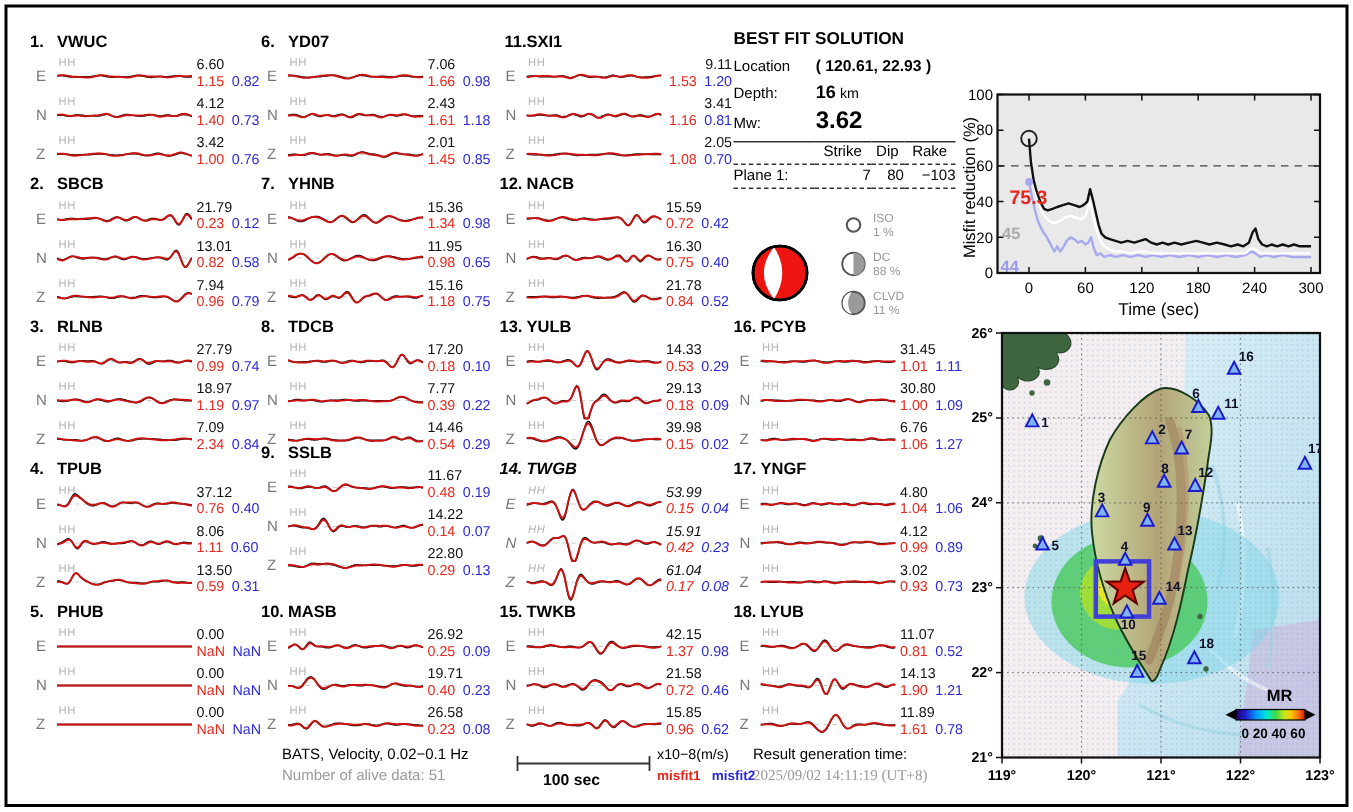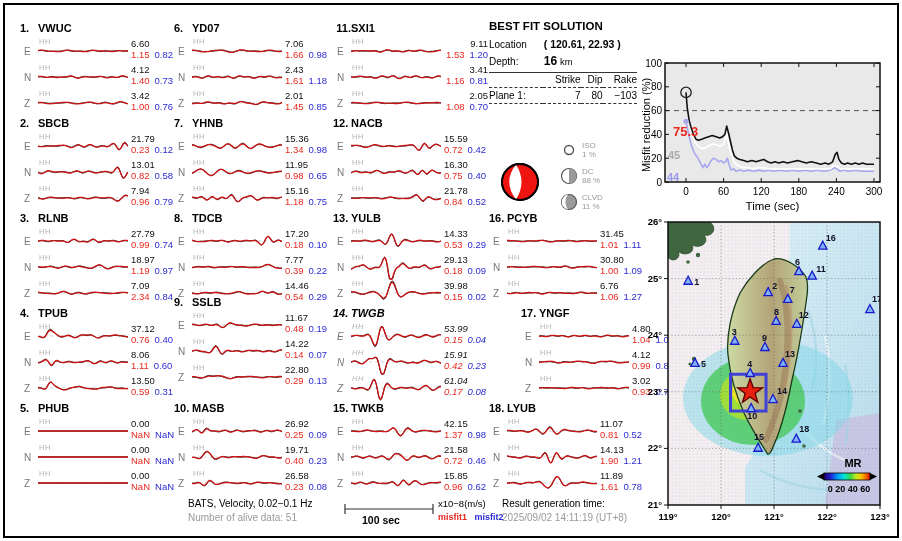--- a/index.html
+++ b/index.html
@@ -19,21 +19,21 @@
   .m2{color:#2b2bd6;margin-left:5px;}
   .sol{position:absolute;left:489px;top:20px;width:150px;font-size:10px;color:#000;}
   .sol-title{font-weight:bold;font-size:11.5px;margin-bottom:6px;}
   .sol-row{margin-bottom:4px;white-space:nowrap;}
   .sol-lab{display:inline-block;width:52px;}
   .sol-loc{font-weight:bold;font-size:10.5px;}
   .sol-depth{font-weight:bold;font-size:12px;}
   .sol-unit{font-size:9.5px;}
   .sol-mw{font-weight:bold;font-size:16px;}
   table.sdr{border-collapse:collapse;font-size:10px;margin-top:2px;width:148px;}
-  table.sdr th{font-weight:normal;text-align:right;padding:1px 0 2px 0;}
+  table.sdr th{font-weight:normal;text-align:center;padding:1px 0 2px 0;}
   table.sdr td{text-align:right;padding:2px 0;}
   table.sdr .rlab{text-align:left;}
   .dashed-t{border-top:1px dashed #333;}
   .footer-t{position:absolute;font-size:10px;white-space:nowrap;}
   .gray{color:#999;}
   .rp-date{position:absolute;left:640px;width:262px;text-align:center;font-weight:bold;font-size:17px;color:#000;}
   svg text{font-family:"Liberation Sans",sans-serif;}
 </style>
 </head>
 <body>
@@ -707,21 +707,21 @@
             <line x1="0" y1="13" x2="90" y2="13" stroke="#ccc" stroke-width="0.8" stroke-dasharray="3,3"></line>
             <path d="M0.0,13.3 L0.8,13.4 L1.6,13.5 L2.5,13.5 L3.3,13.5 L4.1,13.3 L4.9,13.1 L5.7,12.9 L6.5,12.7 L7.4,12.5 L8.2,12.4 L9.0,12.4 L9.8,12.4 L10.6,12.5 L11.5,12.7 L12.3,12.9 L13.1,13.1 L13.9,13.3 L14.7,13.4 L15.5,13.4 L16.4,13.4 L17.2,13.4 L18.0,13.3 L18.8,13.2 L19.6,13.1 L20.5,13.1 L21.3,13.0 L22.1,13.0 L22.9,13.0 L23.7,13.0 L24.5,12.9 L25.4,12.8 L26.2,12.8 L27.0,12.7 L27.8,12.6 L28.6,12.6 L29.5,12.6 L30.3,12.7 L31.1,12.8 L31.9,13.0 L32.7,13.2 L33.5,13.4 L34.4,13.5 L35.2,13.6 L36.0,13.6 L36.8,13.5 L37.6,13.3 L38.5,13.1 L39.3,12.9 L40.1,12.7 L40.9,12.5 L41.7,12.5 L42.5,12.5 L43.4,12.6 L44.2,12.8 L45.0,12.9 L45.8,13.1 L46.6,13.2 L47.5,13.3 L48.3,13.3 L49.1,13.3 L49.9,13.2 L50.7,13.1 L51.5,13.0 L52.4,12.9 L53.2,12.9 L54.0,12.9 L54.8,12.9 L55.6,13.0 L56.5,13.0 L57.3,13.0 L58.1,13.0 L58.9,13.0 L59.7,13.0 L60.5,12.9 L61.4,12.9 L62.2,12.9 L63.0,12.9 L63.8,13.0 L64.6,13.1 L65.5,13.2 L66.3,13.3 L67.1,13.3 L67.9,13.3 L68.7,13.3 L69.5,13.2 L70.4,13.0 L71.2,12.8 L72.0,12.7 L72.8,12.6 L73.6,12.5 L74.5,12.5 L75.3,12.6 L76.1,12.8 L76.9,13.0 L77.7,13.1 L78.5,13.3 L79.4,13.4 L80.2,13.5 L81.0,13.4 L81.8,13.4 L82.6,13.3 L83.5,13.1 L84.3,13.0 L85.1,12.9 L85.9,12.8 L86.7,12.8 L87.5,12.7 L88.4,12.8 L89.2,12.8 L90.0,12.8" fill="none" stroke="#111" stroke-width="1"></path>
             <path d="M0.0,13.2 L0.8,13.4 L1.6,13.6 L2.5,13.7 L3.3,13.7 L4.1,13.7 L4.9,13.5 L5.7,13.4 L6.5,13.2 L7.4,13.1 L8.2,13.0 L9.0,12.9 L9.8,12.9 L10.6,12.9 L11.5,13.0 L12.3,13.1 L13.1,13.2 L13.9,13.3 L14.7,13.3 L15.5,13.2 L16.4,13.1 L17.2,13.0 L18.0,12.9 L18.8,12.8 L19.6,12.6 L20.5,12.6 L21.3,12.5 L22.1,12.5 L22.9,12.5 L23.7,12.6 L24.5,12.6 L25.4,12.6 L26.2,12.6 L27.0,12.6 L27.8,12.7 L28.6,12.7 L29.5,12.8 L30.3,13.0 L31.1,13.2 L31.9,13.4 L32.7,13.6 L33.5,13.8 L34.4,14.0 L35.2,14.0 L36.0,14.0 L36.8,13.9 L37.6,13.7 L38.5,13.4 L39.3,13.1 L40.1,12.9 L40.9,12.6 L41.7,12.5 L42.5,12.4 L43.4,12.4 L44.2,12.5 L45.0,12.6 L45.8,12.7 L46.6,12.7 L47.5,12.8 L48.3,12.8 L49.1,12.8 L49.9,12.7 L50.7,12.7 L51.5,12.6 L52.4,12.6 L53.2,12.7 L54.0,12.8 L54.8,12.9 L55.6,13.0 L56.5,13.2 L57.3,13.3 L58.1,13.3 L58.9,13.4 L59.7,13.4 L60.5,13.4 L61.4,13.4 L62.2,13.4 L63.0,13.4 L63.8,13.4 L64.6,13.5 L65.5,13.5 L66.3,13.5 L67.1,13.5 L67.9,13.4 L68.7,13.2 L69.5,13.0 L70.4,12.8 L71.2,12.6 L72.0,12.4 L72.8,12.2 L73.6,12.1 L74.5,12.1 L75.3,12.2 L76.1,12.3 L76.9,12.5 L77.7,12.7 L78.5,12.9 L79.4,13.1 L80.2,13.2 L81.0,13.2 L81.8,13.3 L82.6,13.3 L83.5,13.2 L84.3,13.2 L85.1,13.2 L85.9,13.2 L86.7,13.2 L87.5,13.2 L88.4,13.3 L89.2,13.3 L90.0,13.3" fill="none" stroke="#cc1111" stroke-width="1.3"></path>
           </svg>
           <div class="vals">
             <div class="amp">6.76</div>
             <div><span class="m1">1.06</span><span class="m2">1.27</span></div>
           </div>
         </div>
       </div>
-      <div class="st-block" style="left: 489px; top: 307px; margin-left: 32px;">
+      <div class="st-block" style="left: 489px; top: 307px;">
         <div class="st-head"><span class="st-num">17.</span><span>YNGF</span></div>
         <div class="trace-row" style="top: 16px;">
           <div class="comp">E</div>
           <div class="hh">HH</div>
           <svg class="tr-svg" width="90" height="26" viewBox="0 0 90 26">
             <line x1="0" y1="13" x2="90" y2="13" stroke="#ccc" stroke-width="0.8" stroke-dasharray="3,3"></line>
             <path d="M0.0,13.0 L0.8,12.8 L1.6,12.7 L2.5,12.7 L3.3,12.7 L4.1,12.8 L4.9,13.0 L5.7,13.1 L6.5,13.3 L7.4,13.3 L8.2,13.3 L9.0,13.3 L9.8,13.1 L10.6,13.0 L11.5,12.8 L12.3,12.7 L13.1,12.6 L13.9,12.6 L14.7,12.7 L15.5,12.9 L16.4,13.1 L17.2,13.2 L18.0,13.3 L18.8,13.4 L19.6,13.3 L20.5,13.2 L21.3,13.0 L22.1,12.8 L22.9,12.7 L23.7,12.6 L24.5,12.7 L25.4,12.8 L26.2,13.0 L27.0,13.2 L27.8,13.4 L28.6,13.5 L29.5,13.5 L30.3,13.5 L31.1,13.3 L31.9,13.0 L32.7,12.8 L33.5,12.5 L34.4,12.4 L35.2,12.3 L36.0,12.4 L36.8,12.6 L37.6,12.8 L38.5,13.1 L39.3,13.3 L40.1,13.5 L40.9,13.6 L41.7,13.5 L42.5,13.4 L43.4,13.2 L44.2,13.0 L45.0,12.8 L45.8,12.7 L46.6,12.7 L47.5,12.8 L48.3,12.9 L49.1,13.1 L49.9,13.2 L50.7,13.2 L51.5,13.2 L52.4,13.1 L53.2,12.9 L54.0,12.8 L54.8,12.6 L55.6,12.5 L56.5,12.5 L57.3,12.6 L58.1,12.8 L58.9,13.0 L59.7,13.3 L60.5,13.5 L61.4,13.7 L62.2,13.7 L63.0,13.6 L63.8,13.4 L64.6,13.2 L65.5,12.9 L66.3,12.7 L67.1,12.5 L67.9,12.4 L68.7,12.5 L69.5,12.6 L70.4,12.8 L71.2,13.0 L72.0,13.1 L72.8,13.3 L73.6,13.3 L74.5,13.3 L75.3,13.2 L76.1,13.0 L76.9,12.9 L77.7,12.8 L78.5,12.8 L79.4,12.8 L80.2,12.9 L81.0,13.1 L81.8,13.2 L82.6,13.3 L83.5,13.3 L84.3,13.3 L85.1,13.2 L85.9,13.1 L86.7,12.9 L87.5,12.7 L88.4,12.6 L89.2,12.6 L90.0,12.6" fill="none" stroke="#111" stroke-width="1"></path>
             <path d="M0.0,13.4 L0.8,13.3 L1.6,13.2 L2.5,13.2 L3.3,13.2 L4.1,13.3 L4.9,13.4 L5.7,13.5 L6.5,13.6 L7.4,13.6 L8.2,13.5 L9.0,13.3 L9.8,13.1 L10.6,12.9 L11.5,12.6 L12.3,12.4 L13.1,12.3 L13.9,12.3 L14.7,12.3 L15.5,12.4 L16.4,12.6 L17.2,12.7 L18.0,12.8 L18.8,12.9 L19.6,12.9 L20.5,12.8 L21.3,12.7 L22.1,12.7 L22.9,12.6 L23.7,12.7 L24.5,12.8 L25.4,13.0 L26.2,13.3 L27.0,13.5 L27.8,13.8 L28.6,13.9 L29.5,14.0 L30.3,13.9 L31.1,13.7 L31.9,13.5 L32.7,13.2 L33.5,12.9 L34.4,12.7 L35.2,12.6 L36.0,12.6 L36.8,12.7 L37.6,12.8 L38.5,12.9 L39.3,13.1 L40.1,13.1 L40.9,13.1 L41.7,13.0 L42.5,12.9 L43.4,12.7 L44.2,12.5 L45.0,12.4 L45.8,12.3 L46.6,12.4 L47.5,12.5 L48.3,12.7 L49.1,12.9 L49.9,13.1 L50.7,13.2 L51.5,13.3 L52.4,13.3 L53.2,13.2 L54.0,13.1 L54.8,13.0 L55.6,13.0 L56.5,13.0 L57.3,13.1 L58.1,13.3 L58.9,13.5 L59.7,13.7 L60.5,13.8 L61.4,13.9 L62.2,13.9 L63.0,13.7 L63.8,13.5 L64.6,13.1 L65.5,12.8 L66.3,12.5 L67.1,12.3 L67.9,12.1 L68.7,12.1 L69.5,12.2 L70.4,12.3 L71.2,12.5 L72.0,12.6 L72.8,12.8 L73.6,12.8 L74.5,12.9 L75.3,12.9 L76.1,12.8 L76.9,12.8 L77.7,12.8 L78.5,12.9 L79.4,13.0 L80.2,13.2 L81.0,13.4 L81.8,13.6 L82.6,13.7 L83.5,13.8 L84.3,13.8 L85.1,13.7 L85.9,13.5 L86.7,13.3 L87.5,13.2 L88.4,13.0 L89.2,12.9 L90.0,12.8" fill="none" stroke="#cc1111" stroke-width="1.3"></path>
           </svg>
           <div class="vals">
@@ -803,20 +803,24 @@
   <div class="sol">
     <div class="sol-title">BEST FIT SOLUTION</div>
     <div class="sol-row">
       <span class="sol-lab">Location</span>
       <span class="sol-loc">( 120.61,  22.93 )</span>
     </div>
     <div class="sol-row">
       <span class="sol-lab">Depth:</span>
       <span class="sol-depth">16</span>
       <span class="sol-unit">km</span>
+    </div>
+    <div class="sol-row">
+      <span class="sol-lab">Mw:</span>
+      <span class="sol-mw">3.62</span>
     </div>
     <table class="sdr">
       <thead>
         <tr style="border-top:1px solid #333;">
           <th class="rlab"></th>
           <th>Strike</th>
           <th>Dip</th>
           <th>Rake</th>
         </tr>
       </thead>
@@ -1050,14 +1054,14 @@
     <line x1="2" y1="2" x2="2" y2="12" stroke="#333" stroke-width="1.2"></line>
     <line x1="90" y1="2" x2="90" y2="12" stroke="#333" stroke-width="1.2"></line>
   </svg>
   <div class="footer-t" style="left:362px;top:514px;font-weight:bold;font-size:10.5px;">100 sec</div>
   <div class="footer-t" style="left:438px;top:498px;font-size:9.5px;">x10−8(m/s)</div>
   <div class="footer-t" style="left:438px;top:512px;font-size:9px;font-weight:bold;">
     <span class="m1">misfit1</span>
     <span class="m2">misfit2</span>
   </div>
   <div class="footer-t" style="left:502px;top:498px;">Result generation time:</div>
-  <div class="footer-t gray" style="left:502px;top:512px;">2025/09/02 14:11:19 (UT+8)</div>
+  <div class="footer-t gray" style="left:502px;top:512px;font-family:Liberation Serif, serif;">2025/09/02 14:11:19 (UT+8)</div>
 </div>
 
 </body></html>

